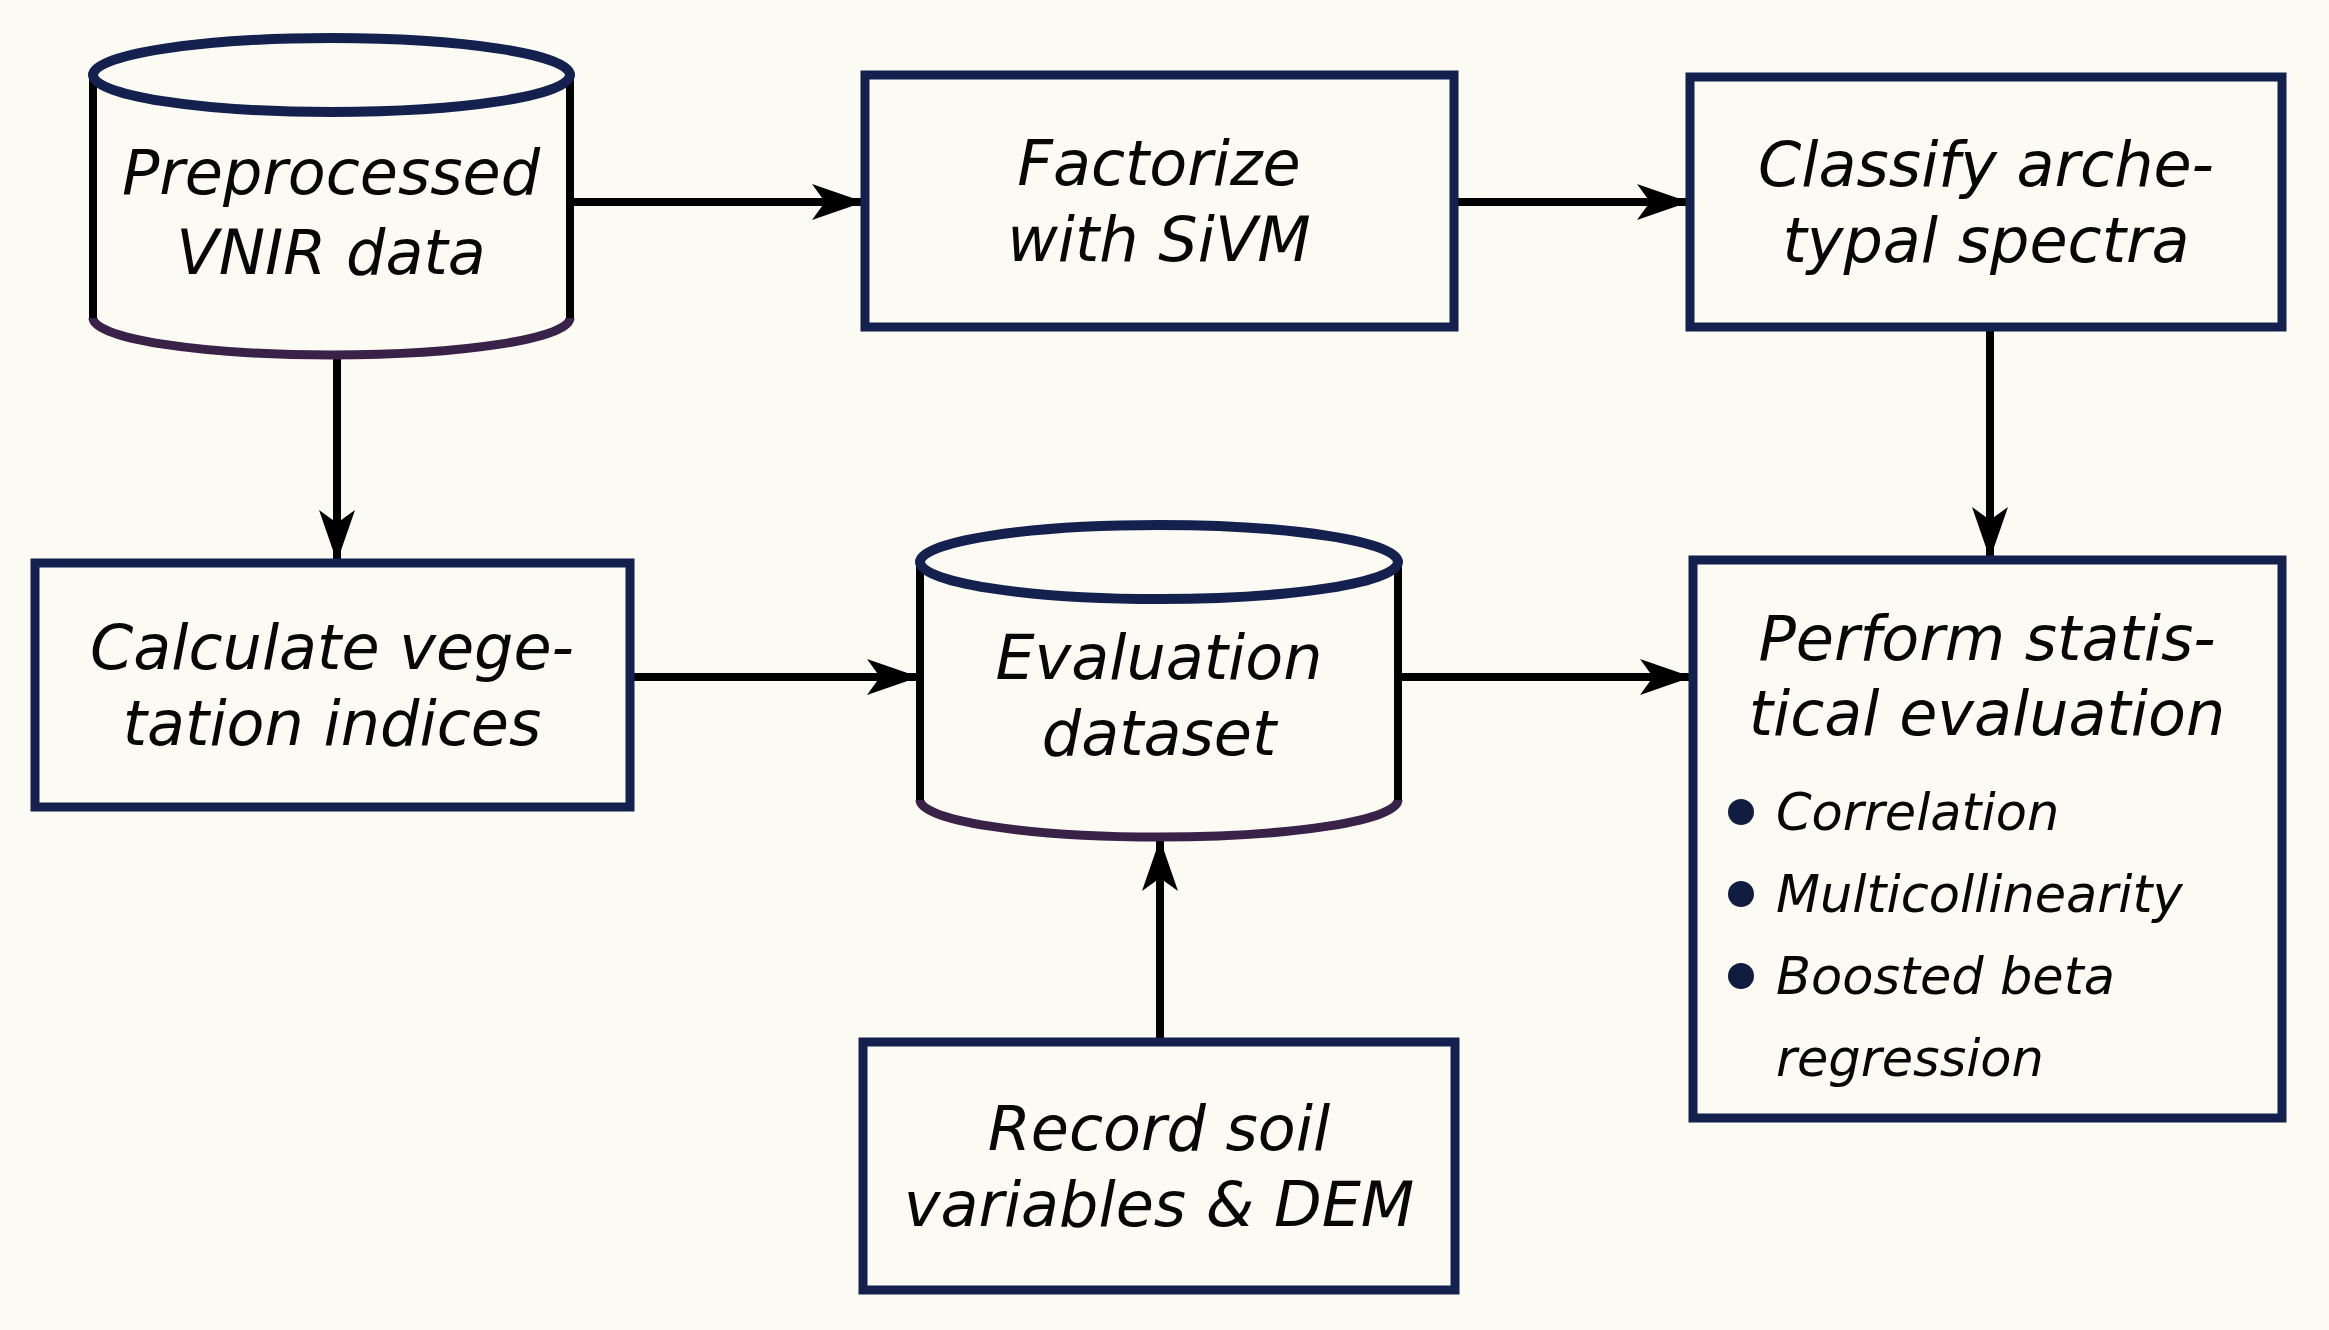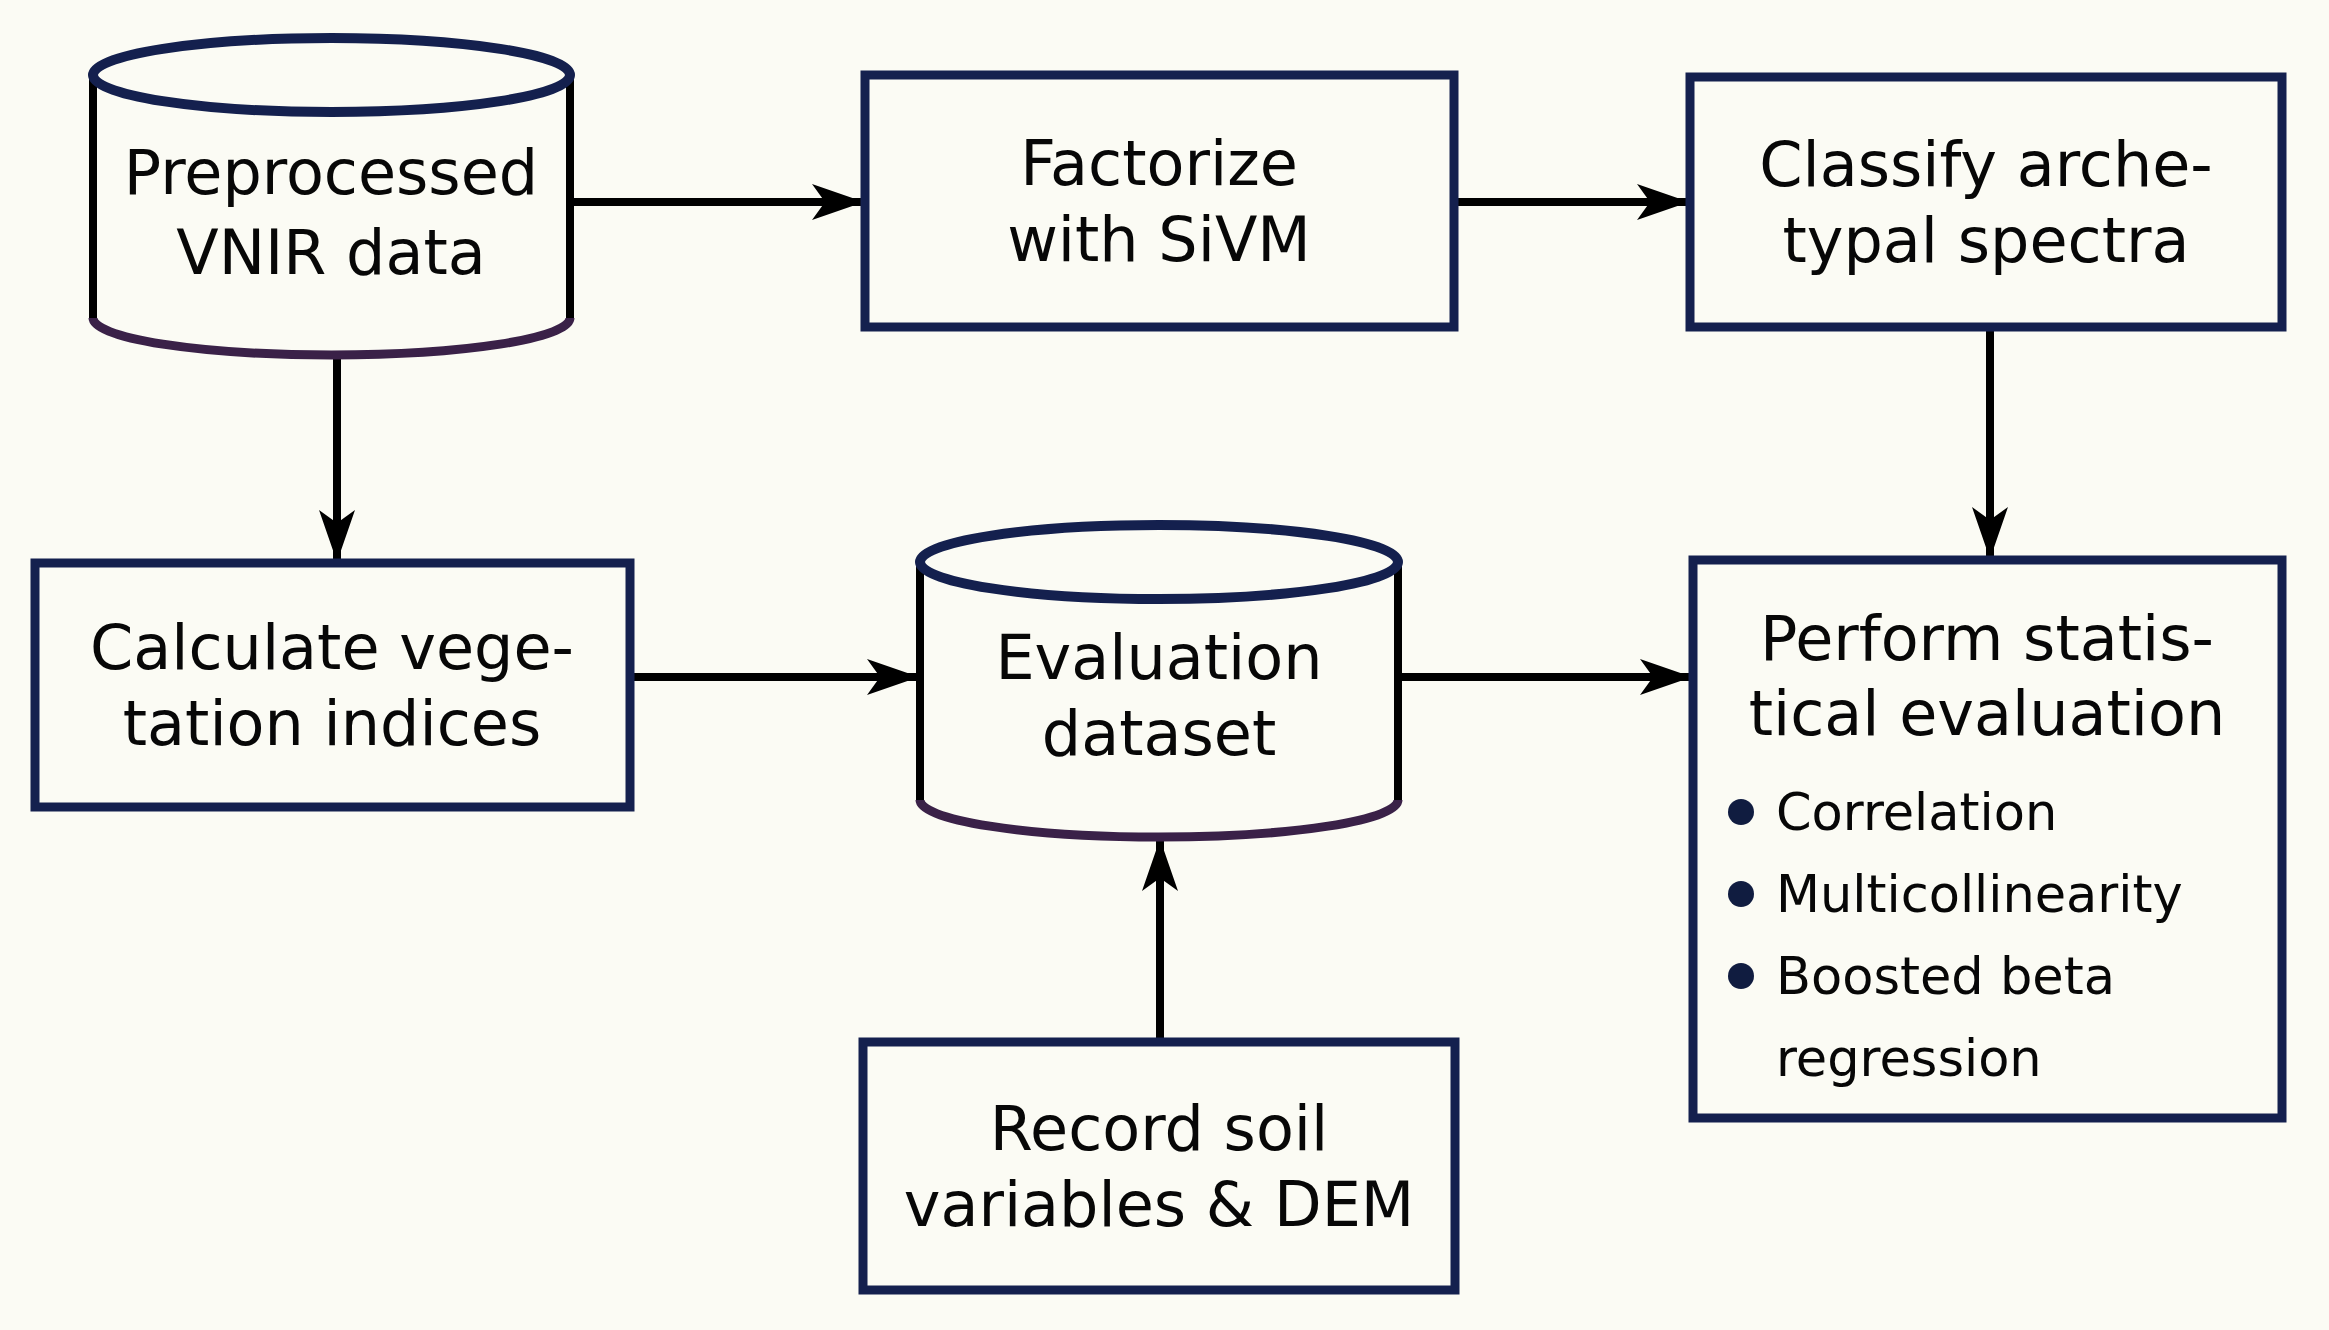--- a/index.html
+++ b/index.html
@@ -6,20 +6,21 @@
     margin: 0;
     padding: 0;
     background: #fbfbf4;
   }
   .diagram-stage {
     width: 2329px;
     height: 1330px;
     position: relative;
     background: #fbfbf4;
     overflow: hidden;
+    font-style: italic;
   }
   svg {
     display: block;
     font-family: "DejaVu Sans", "Liberation Sans", sans-serif;
   }
   .node-label {
     font-size: 62px;
     fill: #070707;
   }
   .bullet-label {

